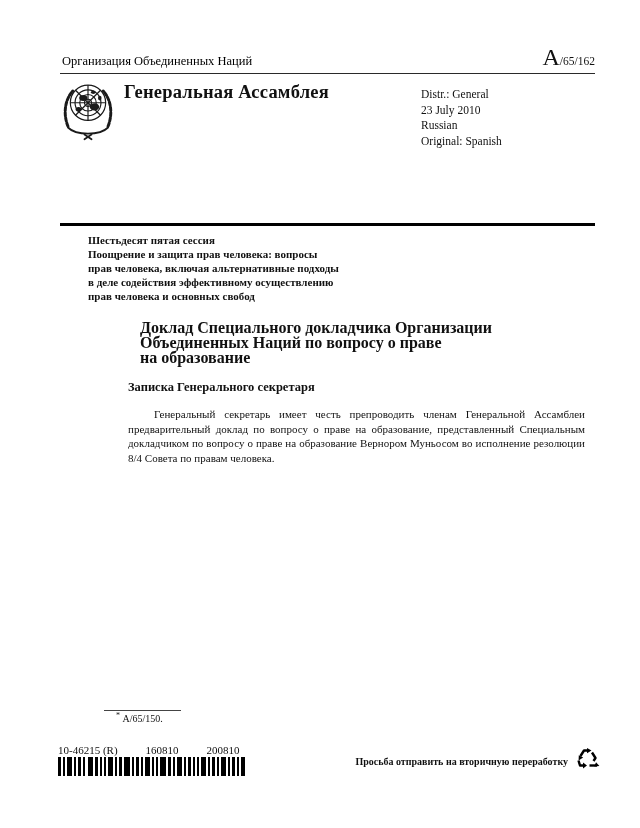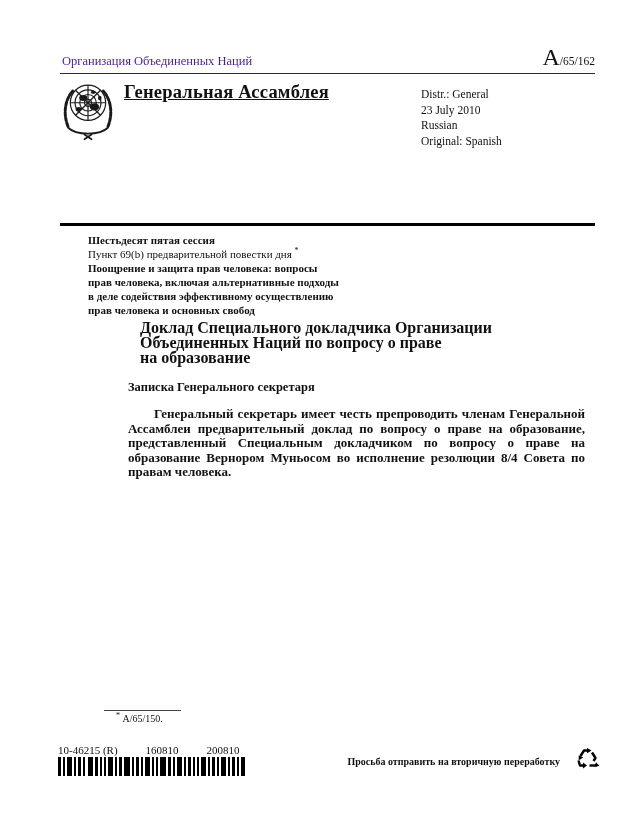--- a/index.html
+++ b/index.html
@@ -11,37 +11,37 @@
   }
   .page{
     position:relative;
     width:640px;height:828px;
     background:#ffffff;
     overflow:hidden;
   }
   
   .org-name{
     position:absolute;left:62px;top:54px;
-    font-size:12.5px;color:#4c1d95;
+    font-size:12.5px;color:#000000;
   }
   .doc-symbol{
     position:absolute;right:45px;top:44px;
     white-space:nowrap;
     text-align:center;
   }
   .doc-symbol .big{font-size:24px;}
   .doc-symbol .small{font-size:11.5px;}
   .rule-thin{
     position:absolute;left:60px;right:45px;top:73px;
     height:1px;background:#2a2a2a;
   }
   .emblem{position:absolute;left:58px;top:78px;}
   .assembly-title{
     position:absolute;left:124px;top:82px;
-    font-size:18.5px;font-weight:bold;letter-spacing:.2px;text-decoration:underline;
+    font-size:18.5px;font-weight:bold;letter-spacing:.2px;
   }
   .distr{
     position:absolute;left:415px;top:87px;
     font-size:11.5px;line-height:15.5px;margin-left:6px;
   }
   .rule-thick{
     position:absolute;left:60px;right:45px;top:223px;
     height:3px;background:#000;
   }
   
@@ -56,43 +56,43 @@
   .report-title{
     position:absolute;left:140px;top:320px;width:420px;
     font-size:16px;font-weight:bold;line-height:15px;
   }
   .note-title{
     position:absolute;left:128px;top:380px;
     font-size:12.5px;font-weight:bold;
   }
   .paragraph{
     position:absolute;left:128px;top:407px;width:457px;
-    font-size:13px;line-height:14.6px;
-    text-align:justify;text-indent:26px;font-weight:bold;
+    font-size:11px;line-height:14.6px;
+    text-align:justify;text-indent:26px;
   }
   
   .footnote-rule{
     position:absolute;left:104px;top:710px;
     width:77px;height:1px;background:#444;
   }
   .footnote{
     position:absolute;left:116px;top:713px;
     font-size:10px;
   }
   
   .job-line{
     position:absolute;left:58px;top:744px;
     font-size:11px;white-space:nowrap;
   }
   .job-line span{margin-right:0;font-family:Liberation Serif, serif;}
   .job-line .gap{display:inline-block;width:28px;}
   .barcode{position:absolute;left:58px;top:757px;}
   .recycle{
     position:absolute;right:40px;top:748px;
-    display:flex;align-items:center;gap:16px;
+    display:flex;align-items:center;gap:8px;
   }
   .recycle-text{
     font-size:10px;font-weight:bold;white-space:nowrap;
     transform:scaleY(1.05);
   }
 </style>
 </head>
 <body>
 
 <div class="page">
@@ -137,21 +137,20 @@
     <div>Distr.: General</div>
     <div>23 July 2010</div>
     <div>Russian</div>
     <div>Original: Spanish</div>
   </div>
 
   <div class="rule-thick"></div>
 
   <div class="session">
     <div class="b">Шестьдесят пятая сессия</div>
-    <div><span>Пункт 69(b) предварительной повестки дня</span>&nbsp;<sup class="mark">*</sup></div>
     <div class="b pre">Поощрение и защита прав человека: вопросы
 прав человека, включая альтернативные подходы
 в деле содействия эффективному осуществлению
 прав человека и основных свобод</div>
   </div>
 
   <div class="report-title pre">Доклад Специального докладчика Организации
 Объединенных Наций по вопросу о праве
 на образование</div>
   <div class="note-title">Записка Генерального секретаря</div>

